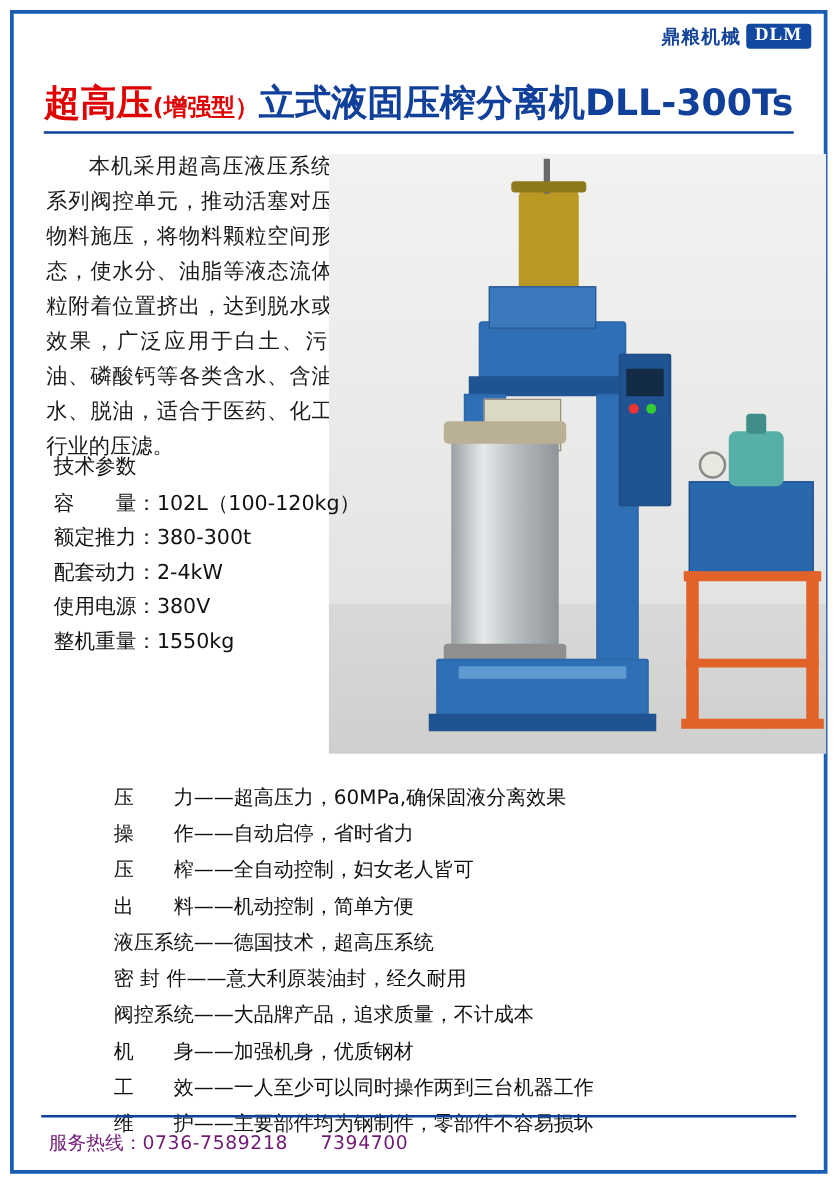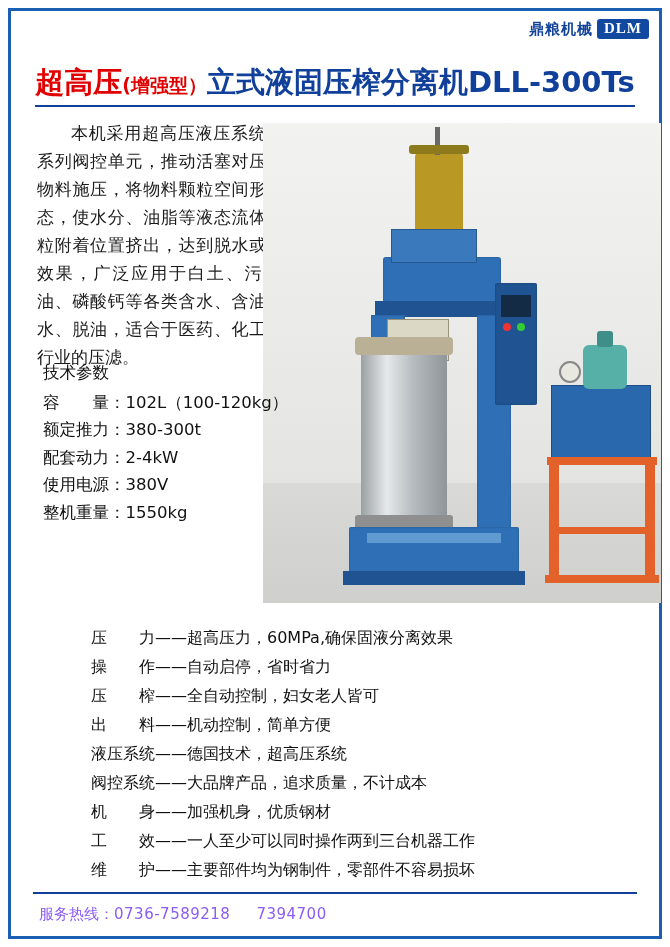--- a/index.html
+++ b/index.html
@@ -143,21 +143,21 @@
   .footer-rule {
     position: absolute;
     left: 22px; right: 22px; bottom: 42px;
     height: 2px;
     background: #11409b;
   }
   .footer {
     position: absolute;
     left: 28px; bottom: 12px;
     font-size: 15px;
-    color: #8b5cf6;
+    color: #701a75;
     font-family: "DejaVu Sans", sans-serif;
     white-space: nowrap;
   }
   .footer .num { letter-spacing: .5px; }
   .footer .gap { display: inline-block; width: 26px; }
 </style>
 </head>
 <body>
 
 <div class="page">
@@ -224,20 +224,21 @@
     <div class="spec-row"><span class="spec-key">使用电源</span>：<span>380V</span></div>
     <div class="spec-row"><span class="spec-key">整机重量</span>：<span>1550kg</span></div>
   </div>
 
   <div class="features">
     <div class="feat-row"><span class="feat-k">压　　力</span><span>——</span><span>超高压力，60MPa,确保固液分离效果</span></div>
     <div class="feat-row"><span class="feat-k">操　　作</span><span>——</span><span>自动启停，省时省力</span></div>
     <div class="feat-row"><span class="feat-k">压　　榨</span><span>——</span><span>全自动控制，妇女老人皆可</span></div>
     <div class="feat-row"><span class="feat-k">出　　料</span><span>——</span><span>机动控制，简单方便</span></div>
     <div class="feat-row"><span class="feat-k">液压系统</span><span>——</span><span>德国技术，超高压系统</span></div>
+    <div class="feat-row"><span class="feat-k">密 封 件</span><span>——</span><span>意大利原装油封，经久耐用</span></div>
     <div class="feat-row"><span class="feat-k">阀控系统</span><span>——</span><span>大品牌产品，追求质量，不计成本</span></div>
     <div class="feat-row"><span class="feat-k">机　　身</span><span>——</span><span>加强机身，优质钢材</span></div>
     <div class="feat-row"><span class="feat-k">工　　效</span><span>——</span><span>一人至少可以同时操作两到三台机器工作</span></div>
     <div class="feat-row"><span class="feat-k">维　　护</span><span>——</span><span>主要部件均为钢制件，零部件不容易损坏</span></div>
   </div>
 
   <div class="footer-rule"></div>
   <div class="footer">
     <span>服务热线：</span><span class="num">0736-7589218</span><span class="gap"></span><span class="num">7394700</span>
   </div>

